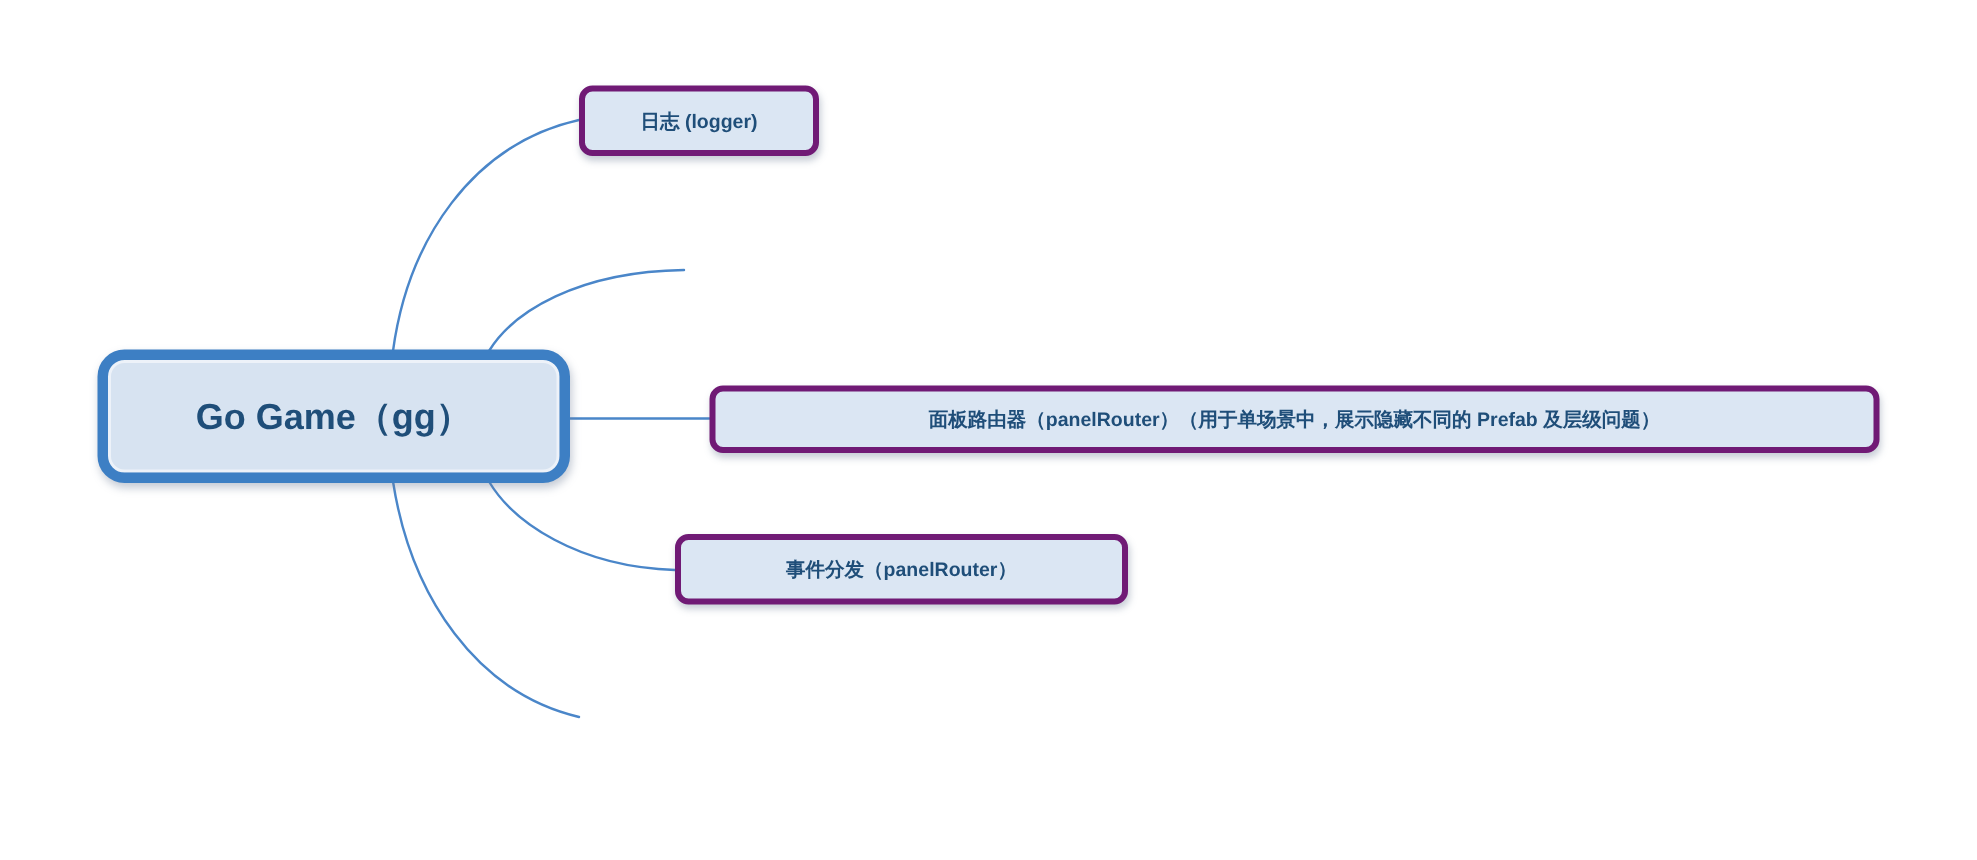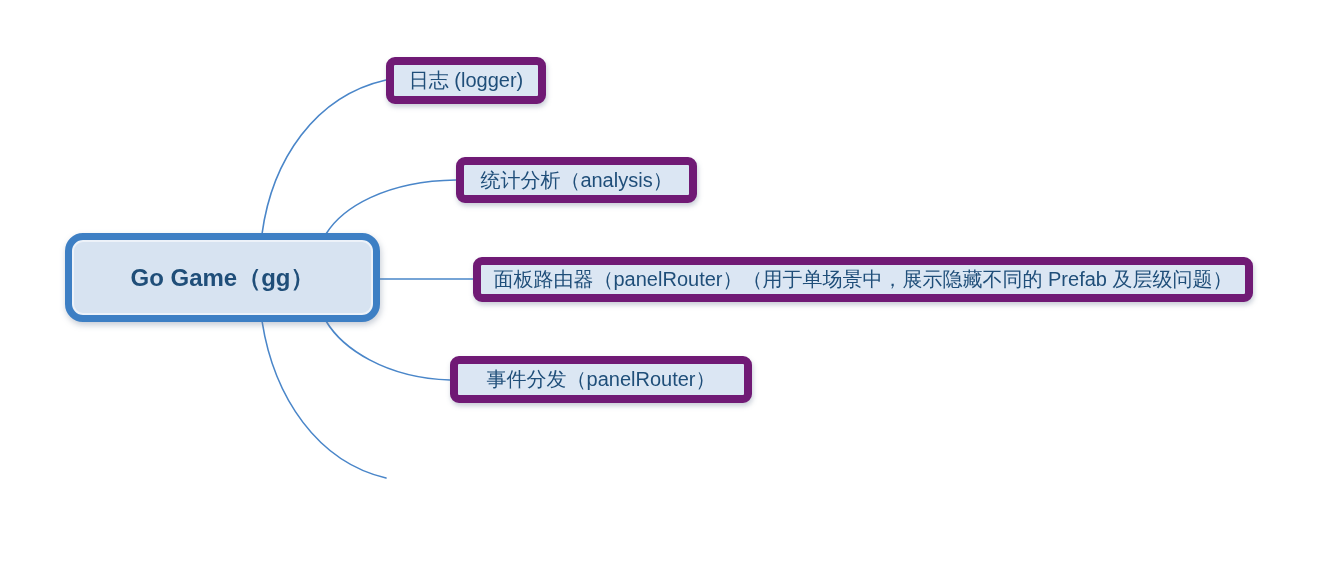--- a/index.html
+++ b/index.html
@@ -46,25 +46,25 @@
     height: 89px;
     background: #d7e3f1;
     border: 7px solid #3d7fc4;
     border-radius: 18px;
     box-shadow: 1px 3px 6px rgba(110,125,150,0.40), inset 0 0 0 2px rgba(255,255,255,0.55);
     font-size: 24px;
     font-weight: bold;
   }
   .child-node {
     background: #dbe6f3;
-    border: 8px solid #701a75;
+    border: 4px solid #701a75;
     border-radius: 9px;
     box-shadow: 1px 3px 5px rgba(110,125,150,0.38);
-    font-size: 20px;
-    font-weight: 400;
+    font-size: 13px;
+    font-weight: 700;
     padding: 0 18px;
   }
   .node-logger   { left: 386px; top: 57px;  width: 160px; height: 47px; }
   .node-analysis { left: 456px; top: 157px; width: 241px; height: 46px; }
   .node-panelrouter { left: 473px; top: 257px; width: 780px; height: 45px; }
   .node-eventmanager { left: 450px; top: 356px; width: 302px; height: 47px; }
   .node-storage  { left: 386px; top: 455px; width: 313px; height: 47px; }
   .node-label {
     pointer-events: none;
   }
@@ -83,23 +83,20 @@
   </svg>
 
   <div class="node root-node">
     <span class="node-label">Go Game（gg）</span>
   </div>
 
   <div class="node child-node node-logger">
     <span class="node-label">日志 (logger)</span>
   </div>
 
-  <div class="node child-node node-analysis">
-    <span class="node-label">统计分析（analysis）</span>
-  </div>
 
   <div class="node child-node node-panelrouter">
     <span class="node-label">面板路由器（panelRouter）（用于单场景中，展示隐藏不同的 Prefab 及层级问题）</span>
   </div>
 
   <div class="node child-node node-eventmanager">
     <span class="node-label">事件分发（panelRouter）</span>
   </div>
 
 

